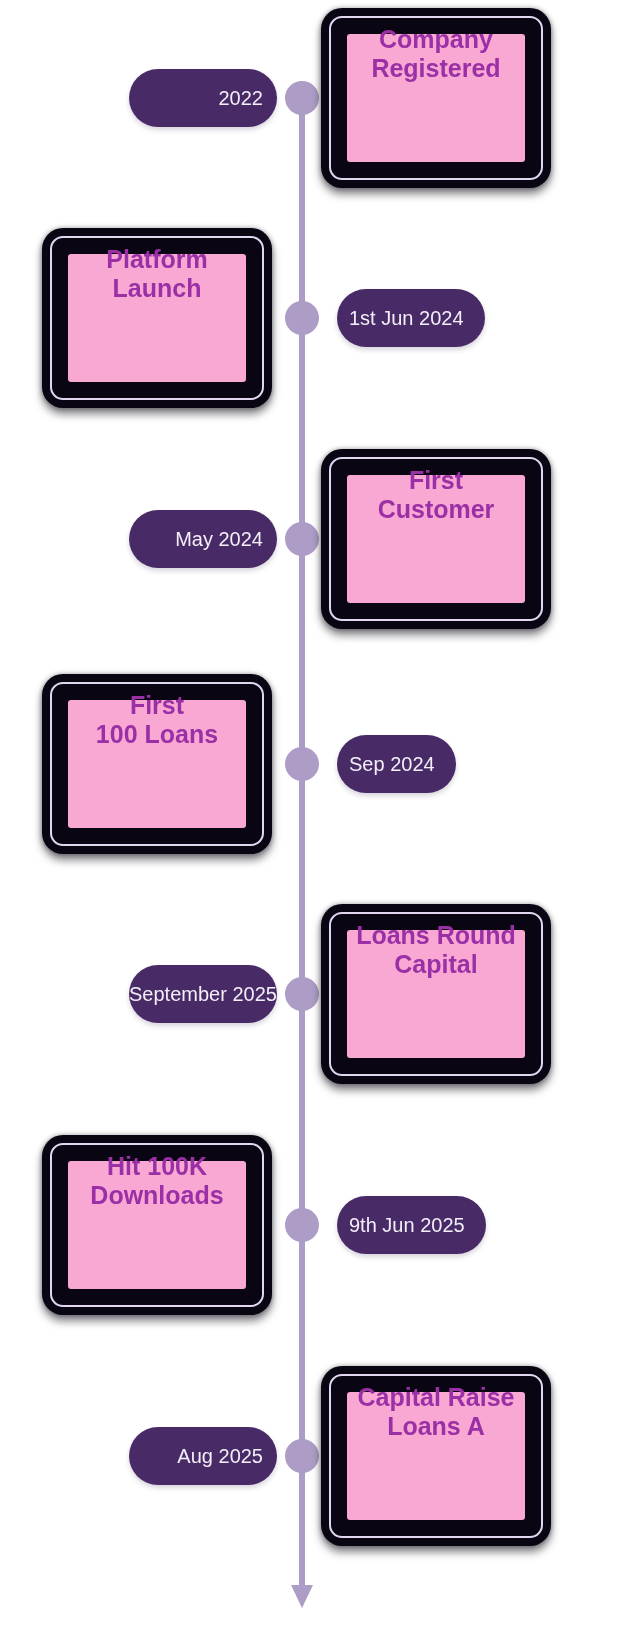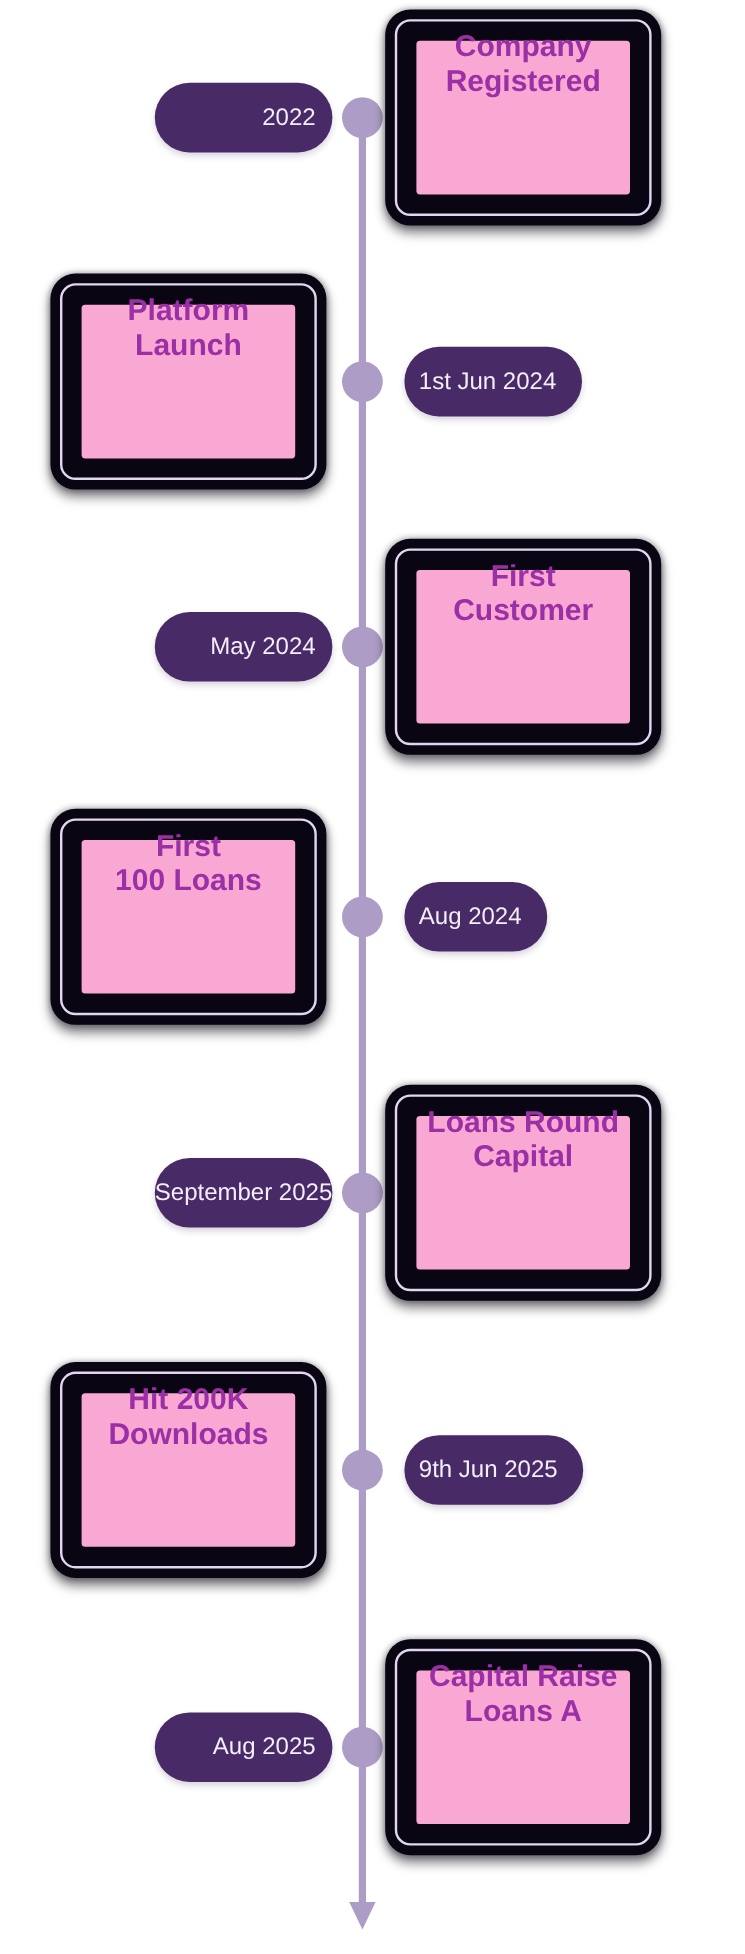--- a/index.html
+++ b/index.html
@@ -105,38 +105,38 @@
   </div>
 
   <div class="row" style="top:764px">
     <div class="box left">
       <div class="screen">
         <span class="box-label">First
 100 Loans</span>
       </div>
     </div>
     <div class="dot"></div>
-    <div class="pill right">Aug 2024</div>
+    <div class="pill right">Sep 2024</div>
   </div>
 
   <div class="row" style="top:994px">
     <div class="pill left">September 2025</div>
     <div class="dot"></div>
     <div class="box right">
       <div class="screen">
         <span class="box-label">Loans Round
 Capital</span>
       </div>
     </div>
   </div>
 
   <div class="row" style="top:1225px">
     <div class="box left">
       <div class="screen">
-        <span class="box-label">Hit 200K
+        <span class="box-label">Hit 100K
 Downloads</span>
       </div>
     </div>
     <div class="dot"></div>
     <div class="pill right">9th Jun 2025</div>
   </div>
 
   <div class="row" style="top:1456px">
     <div class="pill left">Aug 2025</div>
     <div class="dot"></div>

